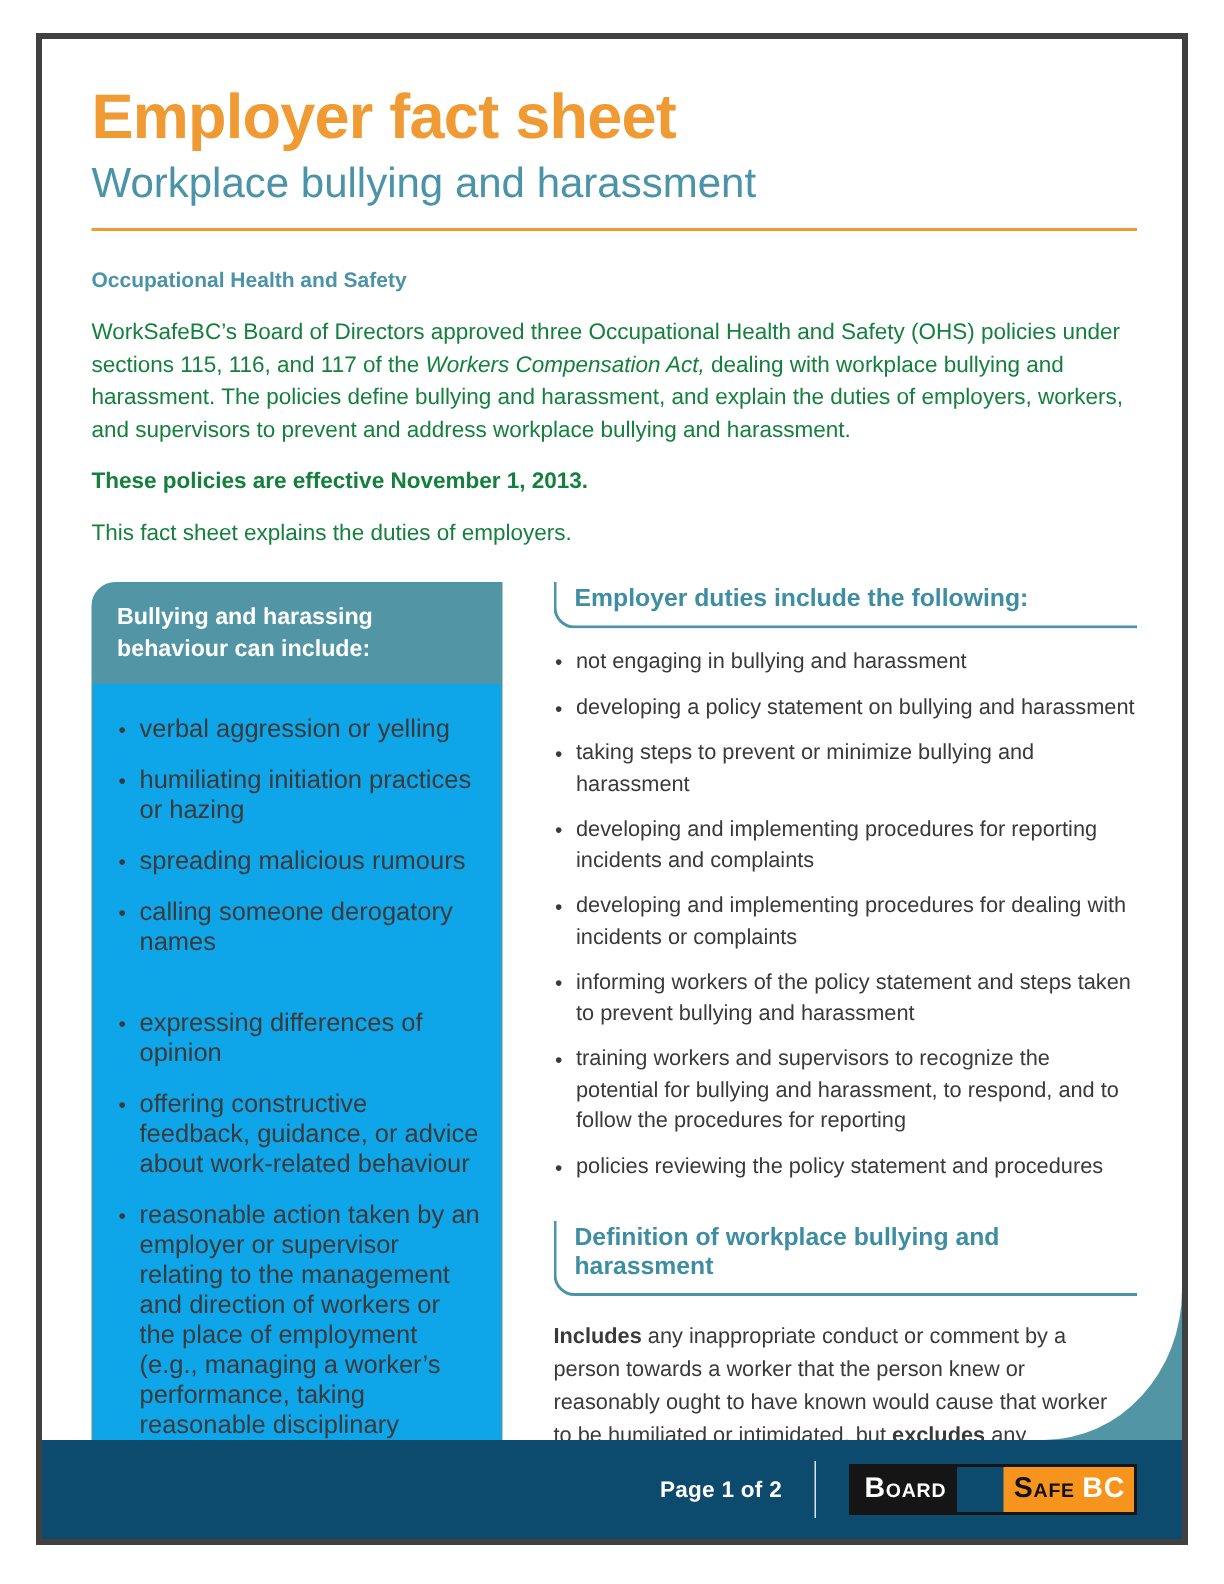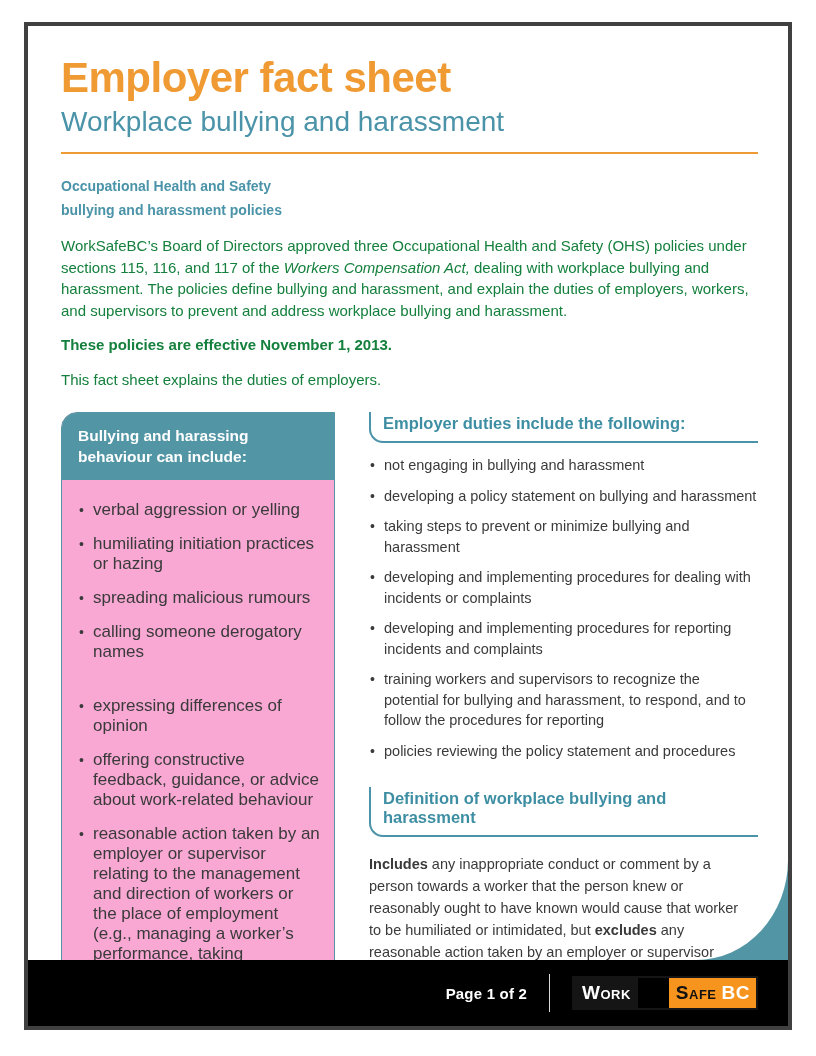--- a/index.html
+++ b/index.html
@@ -42,21 +42,21 @@
 
   
   .columns { display:flex; margin-top:22px; gap:34px; }
   .sidebar { width:274px; flex:0 0 274px; }
   .maincol { flex:1; min-width:0; }
 
   .boxwrap {
     border:1px solid #5296A5;
     border-radius:16px 0 50px 0;
     overflow:hidden;
-    background:#f9a8d4;
+    background:#0ea5e9;
   }
   .box-header {
     background:#5296A5; color:#ffffff;
     font-size:15.5px; font-weight:bold; line-height:21px;
     padding:12px 16px 13px 16px;
   }
   .box-body { padding:6px 14px 14px 16px; }
   ul.blist { list-style:none; }
   ul.blist li {
     position:relative; padding-left:15px;
@@ -99,21 +99,21 @@
   }
   .corner-white {
     position:absolute; right:0; bottom:66px;
     width:92px; height:100px; background:#ffffff;
     border-bottom-right-radius:92px 100px; z-index:0;
   }
 
   
   .footer {
     position:absolute; left:0; right:0; bottom:0; height:66px;
-    background:#000000; z-index:2;
+    background:#0c4a6e; z-index:2;
     display:flex; align-items:center; justify-content:flex-end;
     padding-right:30px; gap:22px;text-align:center;
   }
   .page-label { color:#ffffff; font-size:15px; font-weight:bold; letter-spacing:0.2px; }
   .footer-divider { width:1px; height:38px; background:rgba(255,255,255,0.85); }
 
   .logo {
     display:flex; border:2px solid #151515; height:34px;
   }
   .logo-seg { display:flex; align-items:center; font-variant:small-caps; font-weight:bold; font-size:19px; letter-spacing:0.5px; }
@@ -133,21 +133,20 @@
 
     <div class="hdr">
       <div class="hdr-title">Employer fact sheet</div>
       <div class="hdr-subtitle">Workplace bullying and harassment</div>
       <div class="hdr-rule"></div>
     </div>
 
     <div class="intro">
       <div class="intro-heading">
         <span>Occupational Health and Safety</span><br>
-        <span>bullying and harassment policies</span>
       </div>
       <p><span>WorkSafeBC’s Board of Directors approved three Occupational Health and Safety (OHS) policies under sections 115, 116, and 117 of the </span><span class="italic">Workers Compensation Act,</span><span> dealing with workplace bullying and harassment. The policies define bullying and harassment, and explain the duties of employers, workers, and supervisors to prevent and address workplace bullying and harassment.</span></p>
       <p class="bold">These policies are effective November 1, 2013.</p>
       <p>This fact sheet explains the duties of employers.</p>
     </div>
 
     <div class="columns">
 
       <aside class="sidebar">
         <div class="boxwrap">
@@ -172,38 +171,39 @@
         </div>
       </aside>
 
       <div class="maincol">
         <div class="col-heading">Employer duties include the following:</div>
         <ul class="dlist">
 
         <li>not engaging in bullying and harassment</li>
             <li>developing a policy statement on bullying and harassment</li>
             <li>taking steps to prevent or minimize bullying and harassment</li>
+            <li>developing and implementing procedures for reporting incidents and complaints</li>
             <li>developing and implementing procedures for dealing with incidents or complaints</li>
-            <li>developing and implementing procedures for reporting incidents and complaints</li>
+            <li>informing workers of the policy statement and steps taken to prevent bullying and harassment</li>
             <li>training workers and supervisors to recognize the potential for bullying and harassment, to respond, and to follow the procedures for reporting</li>
             <li>policies reviewing the policy statement and procedures</li>
           </ul>
 
         <div class="col-heading gap-top">Definition of workplace bullying and harassment</div>
         <p class="definition"><b>Includes</b><span> any inappropriate conduct or comment by a person towards a worker that the person knew or reasonably ought to have known would cause that worker to be humiliated or intimidated, but </span><b>excludes</b><span> any reasonable action taken by an employer or supervisor relating to the management and direction of workers or the place of employment.</span></p>
       </div>
 
     </div>
   </div>
 
   <div class="footer">
     <span class="page-label">Page 1 of 2</span>
     <span class="footer-divider"></span>
     <span class="logo">
-      <span class="logo-seg logo-work">Work</span>
+      <span class="logo-seg logo-work">Board</span>
       <span class="logo-seg logo-safe">
         <span>Safe</span>
         <span class="logo-bc">BC</span>
       </span>
     </span>
   </div>
 
 </div>
 
 </body></html>

